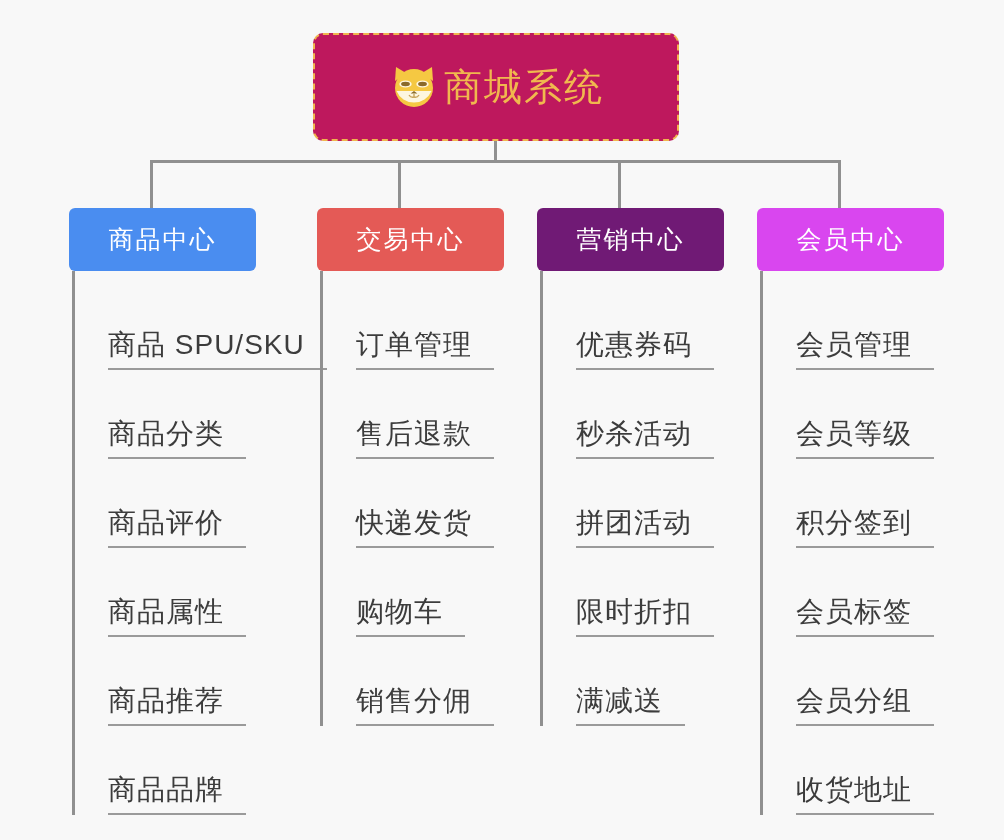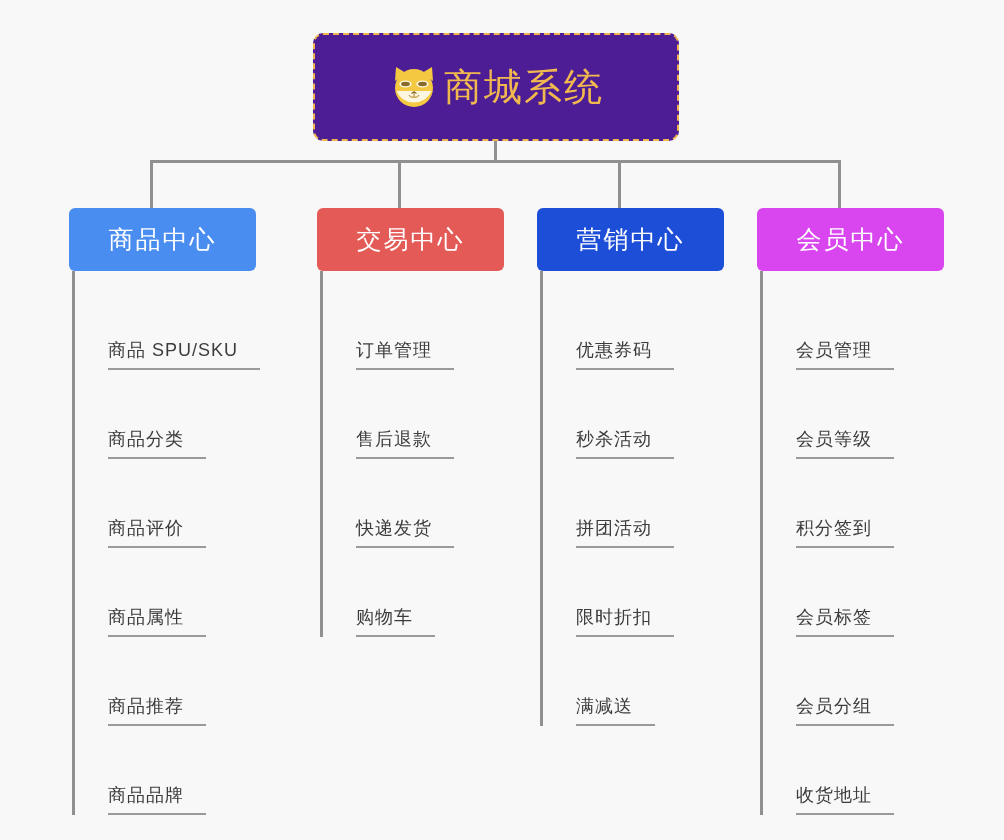--- a/index.html
+++ b/index.html
@@ -25,21 +25,21 @@
     height: 840px;
   }
 
   
   .root-card {
     position: absolute;
     left: 313px;
     top: 33px;
     width: 366px;
     height: 108px;
-    background: #4c1d95;
+    background: #be185d;
     border: 2px dashed #f0b64d;
     border-radius: 10px;
     display: flex;
     align-items: center;
     justify-content: center;
     gap: 4px;
   }
   .root-icon {
     width: 52px;
     height: 52px;
@@ -106,38 +106,38 @@
     border-left: 3px solid #909090;
     padding-top: 10px;
   }
   .leaf {
     height: 89px;
     display: flex;
     align-items: flex-end;
     padding-left: 33px;
   }
   .leaf-label {
-    font-size: 18px;
+    font-size: 28px;
     line-height: 1.15;
     color: #3c3c3c;
     letter-spacing: 1px;
     border-bottom: 2px solid #9a9a9a;
     padding: 0 22px 7px 0;
     white-space: nowrap;
   }
 
   
   .col-0 { left: 57px; }
   .col-1 { left: 305px; }
   .col-2 { left: 525px; }
   .col-3 { left: 745px; }
 
   .col-0 .cat-box { width: 187px; background: #4a8df0; }
   .col-1 .cat-box { width: 187px; background: #e45a56; text-align: center; }
-  .col-2 .cat-box { width: 187px; background: #1d4ed8; }
+  .col-2 .cat-box { width: 187px; background: #701a75; }
   .col-3 .cat-box { width: 187px; background: #d946ef; }
 </style>
 </head>
 <body>
 
 <div id="diagram">
 
   <div class="root-card">
     <span class="root-icon">
       <svg viewBox="0 0 52 52" xmlns="http://www.w3.org/2000/svg">
@@ -207,20 +207,23 @@
         </div>
       <div class="leaf">
           <span class="leaf-label">售后退款</span>
         </div>
       <div class="leaf">
           <span class="leaf-label">快递发货</span>
         </div>
       <div class="leaf">
           <span class="leaf-label">购物车</span>
         </div>
+      <div class="leaf">
+          <span class="leaf-label">销售分佣</span>
+        </div>
     </div>
   </div>
 
   <div class="column col-2">
     <div class="cat-box">
       <span>营销中心</span>
     </div>
     <div class="leaf-list">
       <div class="leaf">
           <span class="leaf-label">优惠券码</span>

